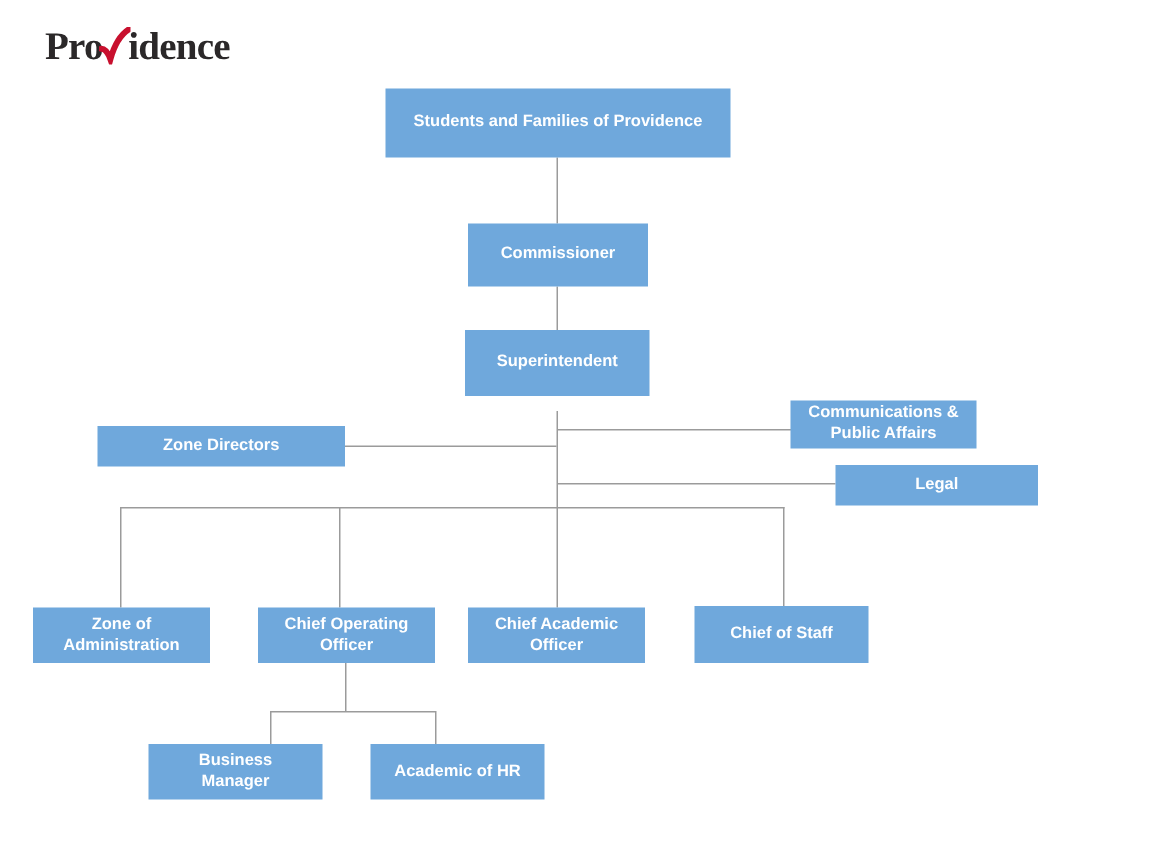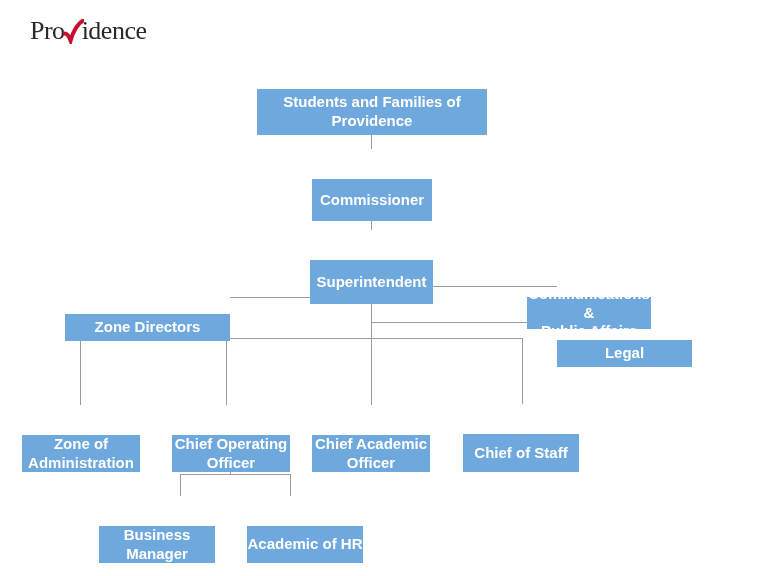--- a/index.html
+++ b/index.html
@@ -12,29 +12,29 @@
   }
   html,body{margin:0;padding:0;}
   body{background:#e8e8e8;font-family:"Liberation Sans",sans-serif;}
   .canvas{
     position:relative;width:768px;height:576px;background:var(--background);
     overflow:hidden;margin:0 auto;
   }
   
   .logo{position:absolute;left:30px;top:18px;width:130px;color:var(--logo-ink);
     font-family:"Liberation Serif",serif;line-height:1;}
-  .logo-line1{font-size:26px;font-weight:400;white-space:nowrap;letter-spacing:-0.5px;display:flex;align-items:center;}
+  .logo-line1{font-size:26px;font-weight:700;white-space:nowrap;letter-spacing:-0.5px;display:flex;align-items:flex-start;}
   .logo-check{display:inline-block;width:21px;height:25px;margin:0 -2px -1px -2px;}
   .logo-line2{font-size:26px;text-align:center;margin-top:1px;letter-spacing:-0.5px;}
   
   .node{
     position:absolute;background:var(--node-fill);color:var(--node-text);
-    font-size:15px;font-weight:bold;text-align:center;
+    font-size:11px;font-weight:bold;text-align:center;
     display:flex;align-items:center;justify-content:center;
-    white-space:pre-line;line-height:1.25;margin-top:30px;
+    white-space:pre-line;line-height:1.25;
   }
   
   .vline,.hline{position:absolute;background:var(--connector);}
   .vline{width:1px;}
   .hline{height:1px;}
 </style>
 </head>
 <body>
 
 <div class="canvas">
@@ -59,21 +59,21 @@
   <div class="vline" style="left:80px;top:338px;height:67px"></div>
   <div class="vline" style="left:226px;top:338px;height:67px"></div>
   <div class="vline" style="left:522px;top:338px;height:66px"></div>
   <div class="vline" style="left:230px;top:442px;height:32px"></div>
   <div class="hline" style="left:180px;top:474px;width:110px"></div>
   <div class="vline" style="left:180px;top:474px;height:22px"></div>
   <div class="vline" style="left:290px;top:474px;height:22px"></div>
 
   <div class="node" style="left:257px;top:59px;width:230px;height:46px">Students and Families of Providence</div>
   <div class="node" style="left:312px;top:149px;width:120px;height:42px">Commissioner</div>
-  <div class="node" style="left:310px;top:230px;width:123px;height:44px">Superintendent</div>
+  <div class="node" style="left:310px;top:220px;width:123px;height:44px">Superintendent</div>
   <div class="node" style="left:65px;top:284px;width:165px;height:27px">Zone Directors</div>
   <div class="node" style="left:527px;top:267px;width:124px;height:32px">Communications &amp;
 Public Affairs</div>
   <div class="node" style="left:557px;top:310px;width:135px;height:27px">Legal</div>
   <div class="node" style="left:22px;top:405px;width:118px;height:37px">Zone of
 Administration</div>
   <div class="node" style="left:172px;top:405px;width:118px;height:37px">Chief Operating
 Officer</div>
   <div class="node" style="left:312px;top:405px;width:118px;height:37px">Chief Academic
 Officer</div>

